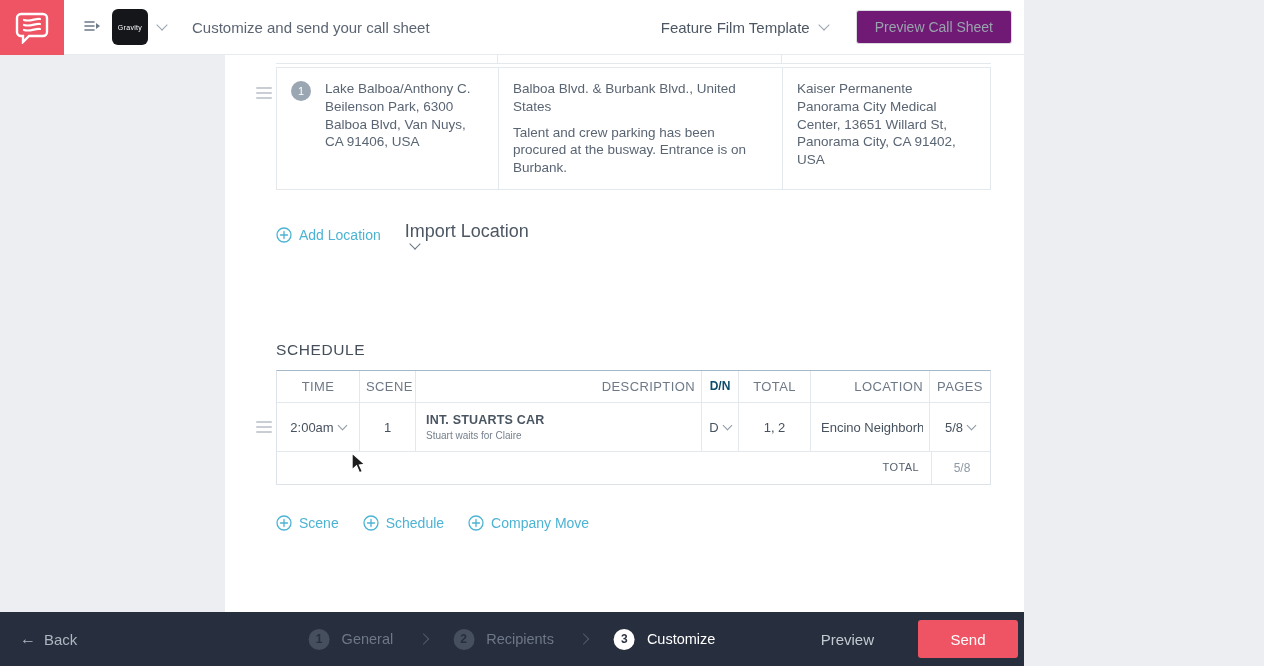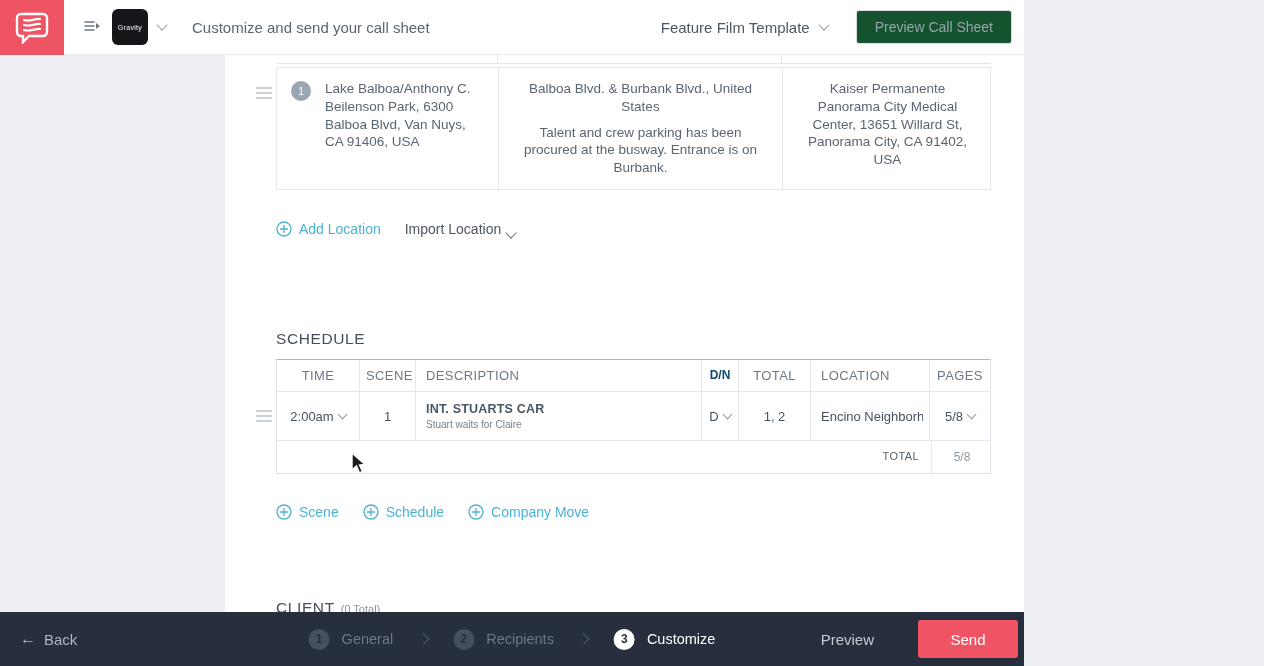--- a/index.html
+++ b/index.html
@@ -13,57 +13,57 @@
   .logo-block { width:64px; height:55px; background:#ee5464; display:flex; align-items:center; justify-content:center; flex:0 0 auto; cursor:pointer; }
   .project-switcher { display:flex; align-items:center; margin-left:20px; cursor:pointer; }
   .list-icon { margin-right:10px; display:flex; }
   .project-badge { width:36px; height:36px; background:#15161a; border-radius:6px; color:#fff;
                    font-size:7px; display:flex; align-items:center; justify-content:center; letter-spacing:.3px; }
   .chev { display:inline-block; width:8px; height:8px; border-right:1.5px solid #9aa4af; border-bottom:1.5px solid #9aa4af;
           transform:rotate(45deg); margin-left:10px; margin-top:-4px; }
   .page-title { margin-left:26px; font-size:15px; color:#5b6572; }
   .topbar-right { margin-left:auto; display:flex; align-items:center; }
   .template-select { display:flex; align-items:center; font-size:15px; color:#4d5763; cursor:pointer; }
-  .btn-outline { margin-left:28px; margin-right:12px; background:#14532d; border:1px solid #d9dde2; border-radius:3px;
+  .btn-outline { margin-left:28px; margin-right:12px; background:#701a75; border:1px solid #d9dde2; border-radius:3px;
                  color:#99a3ad; font-size:14px; padding:8px 18px; cursor:pointer; font-family:inherit; }
 
   
   .content { position:absolute; top:55px; bottom:54px; left:0; right:0; overflow:hidden; }
   .panel { position:absolute; top:0; bottom:0; left:225px; width:817px; background:#fff; }
   .inner { padding-left:51px; padding-right:51px; }
 
   .table-wrap { position:relative; width:715px; }
   .drag-handle { position:absolute; left:-20px; width:16px; height:12px; cursor:grab; }
   .drag-handle span { display:block; height:2px; background:#c9ced4; margin-bottom:3px; border-radius:1px; }
 
   
   .loc-sliver { display:grid; grid-template-columns:221px 284px 210px; height:9px; border-bottom:1px solid #e3e8ed; }
   .loc-sliver > div + div { border-left:1px solid #e3e8ed; }
   .loc-row { margin-top:3px; display:grid; grid-template-columns:221px 284px 210px; border:1px solid #e3e8ed; }
   .loc-cell { padding:12px 14px; font-size:13.5px; line-height:1.32; color:#5a6573; }
-  .loc-cell + .loc-cell { border-left:1px solid #e3e8ed;text-align:center; }
+  .loc-cell + .loc-cell { border-left:1px solid #e3e8ed; }
   .loc-name { display:flex; }
   .num-badge { flex:0 0 auto; width:20px; height:20px; border-radius:50%; background:#9aa6b2; color:#fff;
                font-size:11px; display:flex; align-items:center; justify-content:center; margin-right:14px; margin-top:1px; }
   .loc-note { margin-top:8px; }
 
   .link-row { display:flex; align-items:center; margin-top:31px; }
   .blue-link { display:flex; align-items:center; color:#4cb3d4; font-size:14px; cursor:pointer; }
   .blue-link svg { margin-right:7px; }
-  .import-link { display:flex; align-items:flex-end; margin-left:24px; font-size:14px; color:#4d5763; cursor:pointer; }
+  .import-link { display:flex; align-items:flex-start; margin-left:24px; font-size:18px; color:#4d5763; cursor:pointer;flex-direction:column; }
   .import-link .chev { border-color:#6b7682; margin-left:6px; margin-top:-2px; }
 
   
   .section-title { font-size:15.5px; color:#454f5b; letter-spacing:.6px; }
   .sched-title { margin-top:93px; }
   .sched-table { margin-top:11px; border:1px solid #dde3e9; border-top:1px solid #a6b9c8; }
   .s-head { display:grid; grid-template-columns:82px 56px 286px 37px 72px 119px 61px; border-bottom:1px solid #e3e8ed; }
   .s-head > div { padding:8px 6px; font-size:13px; color:#6e7987; letter-spacing:.4px; text-align:center; }
   .s-head > div + div { border-left:1px solid #e3e8ed; }
-  .s-head .left { text-align:left; padding-left:10px; }
+  .s-head .left { text-align:right; padding-left:10px; }
   .s-head .dn-h { color:#0c4a6e; font-weight:bold; font-size:12px; letter-spacing:0; }
   .s-row { display:grid; grid-template-columns:82px 56px 286px 37px 72px 119px 61px; border-bottom:1px solid #e3e8ed; }
   .s-row > div { padding:10px 6px; font-size:13px; color:#47525f; display:flex; align-items:center; justify-content:center; }
   .s-row > div + div { border-left:1px solid #e3e8ed; }
   .s-row .left { justify-content:flex-start; padding-left:10px; }
   .cell-chev { width:7px; height:7px; border-right:1.4px solid #8e98a4; border-bottom:1.4px solid #8e98a4;
                transform:rotate(45deg); margin-left:5px; margin-top:-3px; flex:0 0 auto; }
   .desc-cell { flex-direction:column; align-items:flex-start !important; justify-content:center; }
   .slug { font-weight:bold; color:#4a5562; font-size:12.5px; letter-spacing:.2px; }
   .action { color:#75808d; margin-top:3px; font-size:10px; }

